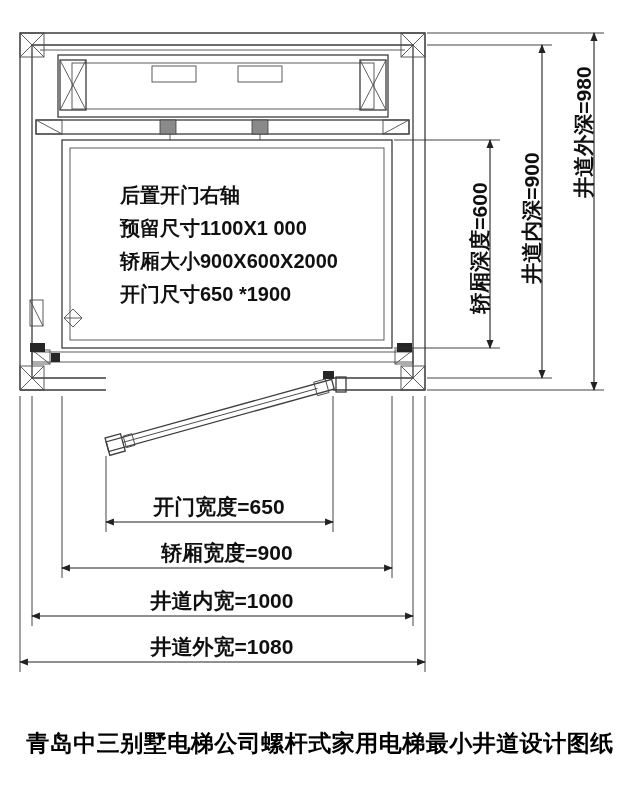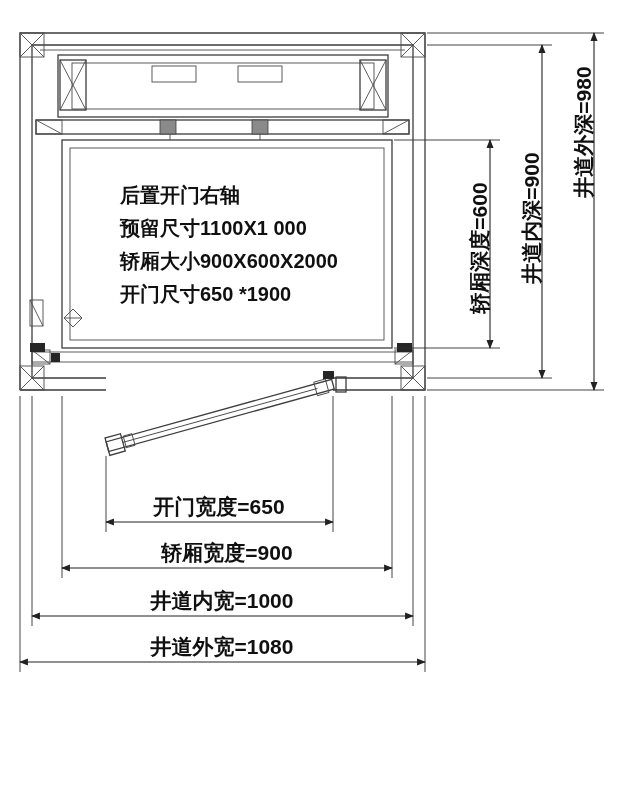--- a/index.html
+++ b/index.html
@@ -174,14 +174,15 @@
     </g>
 
     <g>
       <line class="ext" x1="20" y1="396" x2="20" y2="672"></line>
       <line class="ext" x1="425" y1="396" x2="425" y2="672"></line>
       <line class="dimln" x1="20" y1="662" x2="425" y2="662" marker-start="url(#arrow)" marker-end="url(#arrow)"></line>
       <text class="dim-label" x="222" y="654" text-anchor="middle">井道外宽=1080</text>
     </g>
   </svg>
 
+  <div class="title-bar">青岛中三别墅电梯公司螺杆式家用电梯最小井道设计图纸</div>
 
 </div>
 
 </body></html>

